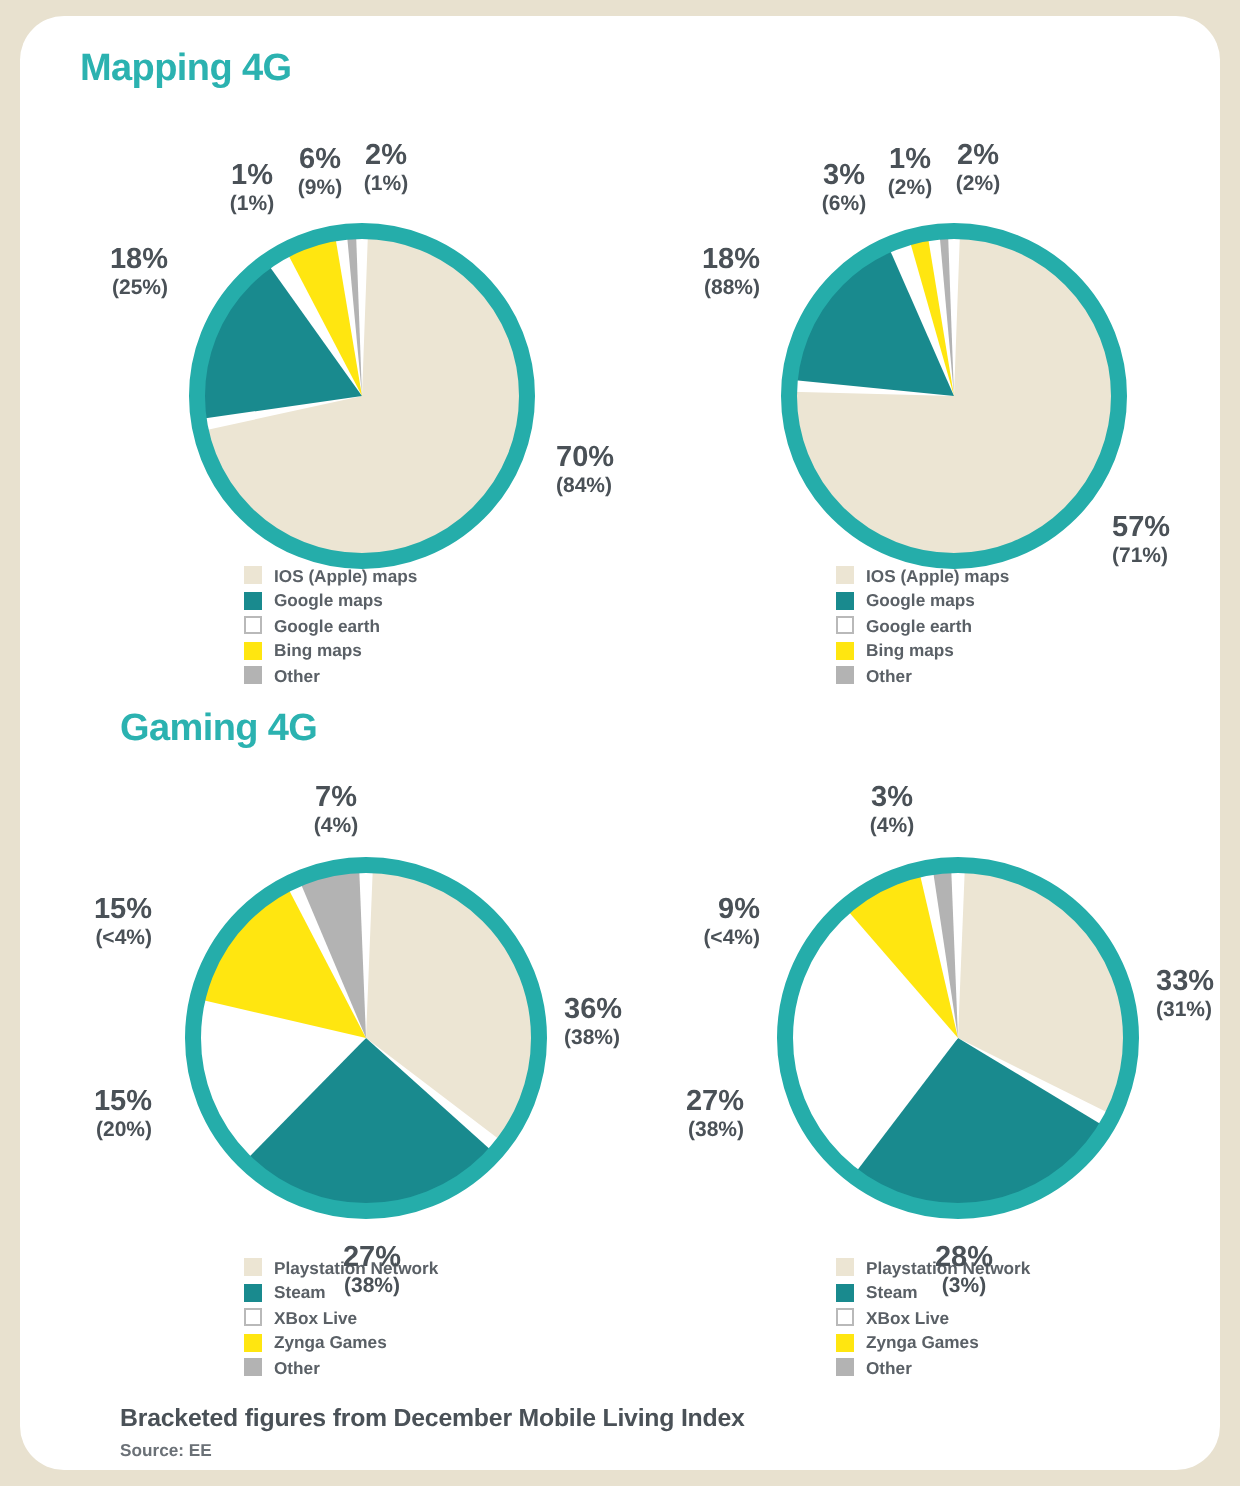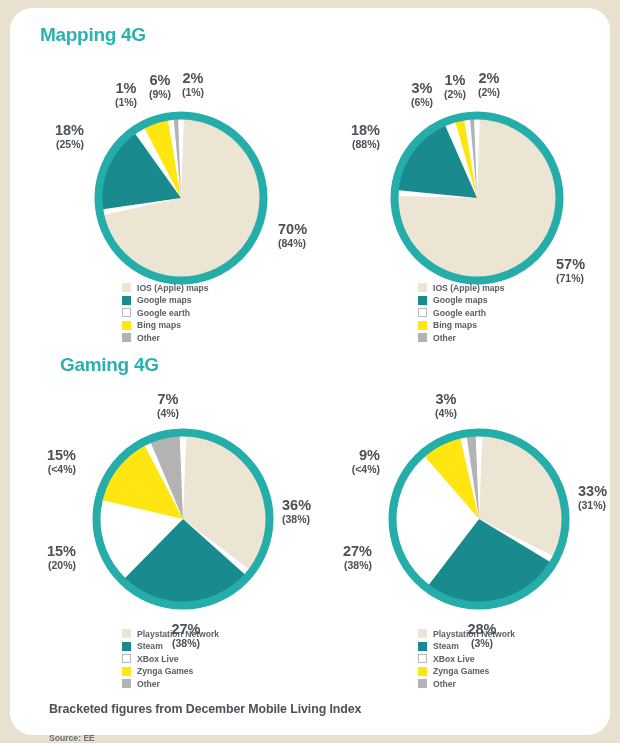--- a/index.html
+++ b/index.html
@@ -48,28 +48,28 @@
     width: 9px; height: 9px;
     margin-right: 6px;
     flex: 0 0 9px;
   }
   .legend-label {
     font-size: 8.6px;
     color: #5a6066;
     font-weight: bold;
     white-space: nowrap;
   }
-  #footer { position: absolute; left: 39px; top: 694px; }
+  #footer { position: absolute; left: 50px; top: 694px; }
   #footer .f1 {
     font-size: 12.4px; font-weight: bold; color: #4a5157;
     letter-spacing: -0.1px; white-space: nowrap;
   }
   #footer .f2 {
     font-size: 8.6px; font-weight: bold; color: #6b7177;
-    margin-top: 17px; white-space: nowrap;
+    margin-top: 4px; white-space: nowrap;
   }
 </style>
 </head>
 <body>
 
 <div id="card">
 
   <div class="chart-block" style="left:22px; top:16px; width:290px; height:325px;">
     <div class="chart-title" style="position:absolute;left:8px;top:0;">Mapping 4G</div>
     <div class="pie-wrap" style="left:60px; top:85px;">

